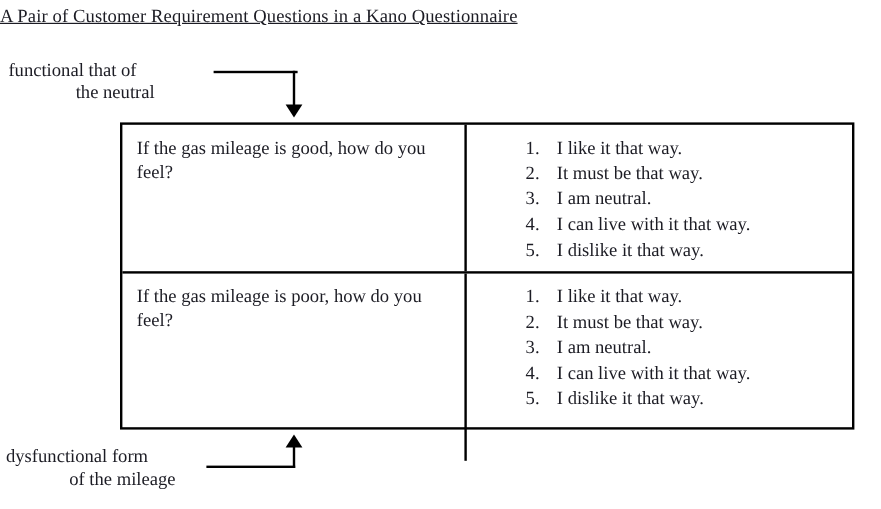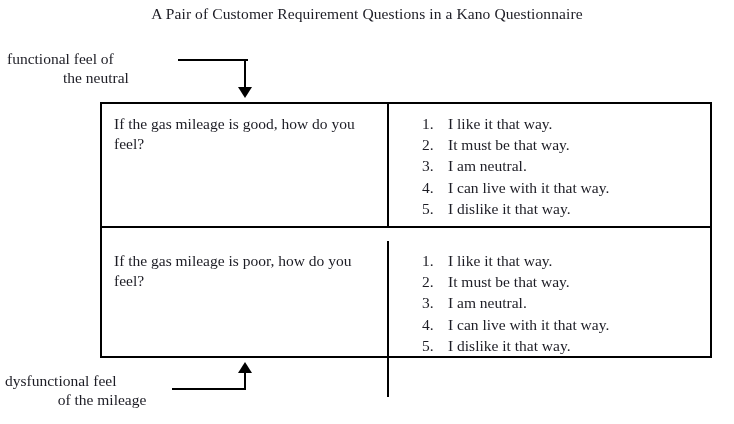--- a/index.html
+++ b/index.html
@@ -15,26 +15,27 @@
     font-family: "Liberation Serif", "DejaVu Serif", serif;
     color: #1a1a20;
   }
 
   
   .diagram-title {
     position: absolute;
     left: 0;
     top: 4px;
     width: 734px;
-    text-align: center;
+    text-align: left;
     font-size: 15.5px;
     line-height: 20px;
     letter-spacing: 0.1px;
     color: #1c1c24;
     white-space: nowrap;
+    text-decoration: underline;
   }
 
   
   .callout-label {
     position: absolute;
     font-size: 15.5px;
     line-height: 19px;
     color: #1c1c24;
     white-space: nowrap;
   }
@@ -123,32 +124,32 @@
     box-sizing: border-box;
     border-collapse: collapse;
     background: #ffffff;
   }
   .q-row {
     display: flex;
     width: 100%;
     box-sizing: border-box;
   }
   #q-row-0 { height: 124px; border-bottom: 2px solid #000000; }
-  #q-row-1 { height: 156px; margin-top: 13px; }
+  #q-row-1 { height: 156px; }
 
   .q-cell-question {
     width: 287px;
     box-sizing: border-box;
     border-right: 2px solid #000000;
     padding: 10px 13px 0 12px;
   }
   .q-cell-options {
     flex: 1;
     box-sizing: border-box;
-    padding: 9px 0 0 0;
+    padding: 9px 0 0 16px;
   }
 
   .question-text {
     font-size: 15.5px;
     line-height: 19.5px;
     color: #1c1c24;
     max-width: 250px;
   }
 
   .option-list {
@@ -166,30 +167,30 @@
     display: inline-block;
     width: 26px;
   }
 </style>
 </head>
 <body>
 
 <div class="diagram-title">A Pair of Customer Requirement Questions in a Kano Questionnaire</div>
 
 <div class="callout-label" id="label-functional">
-  <span class="line-1">functional feel of</span>
+  <span class="line-1">functional that of</span>
   <span class="line-2">the neutral</span>
 </div>
 
 <div class="leader" id="leader-top-horizontal"></div>
 <div class="leader" id="leader-top-vertical"></div>
 <div id="arrowhead-down"></div>
 
 <div class="callout-label" id="label-dysfunctional">
-  <span class="line-1">dysfunctional feel</span>
+  <span class="line-1">dysfunctional form</span>
   <span class="line-2">of the mileage</span>
 </div>
 
 <div id="arrowhead-up"></div>
 <div class="leader" id="leader-bottom-vertical"></div>
 <div class="leader" id="leader-bottom-horizontal"></div>
 
 <div class="questionnaire-table">
 
   <div class="q-row" id="q-row-0">

